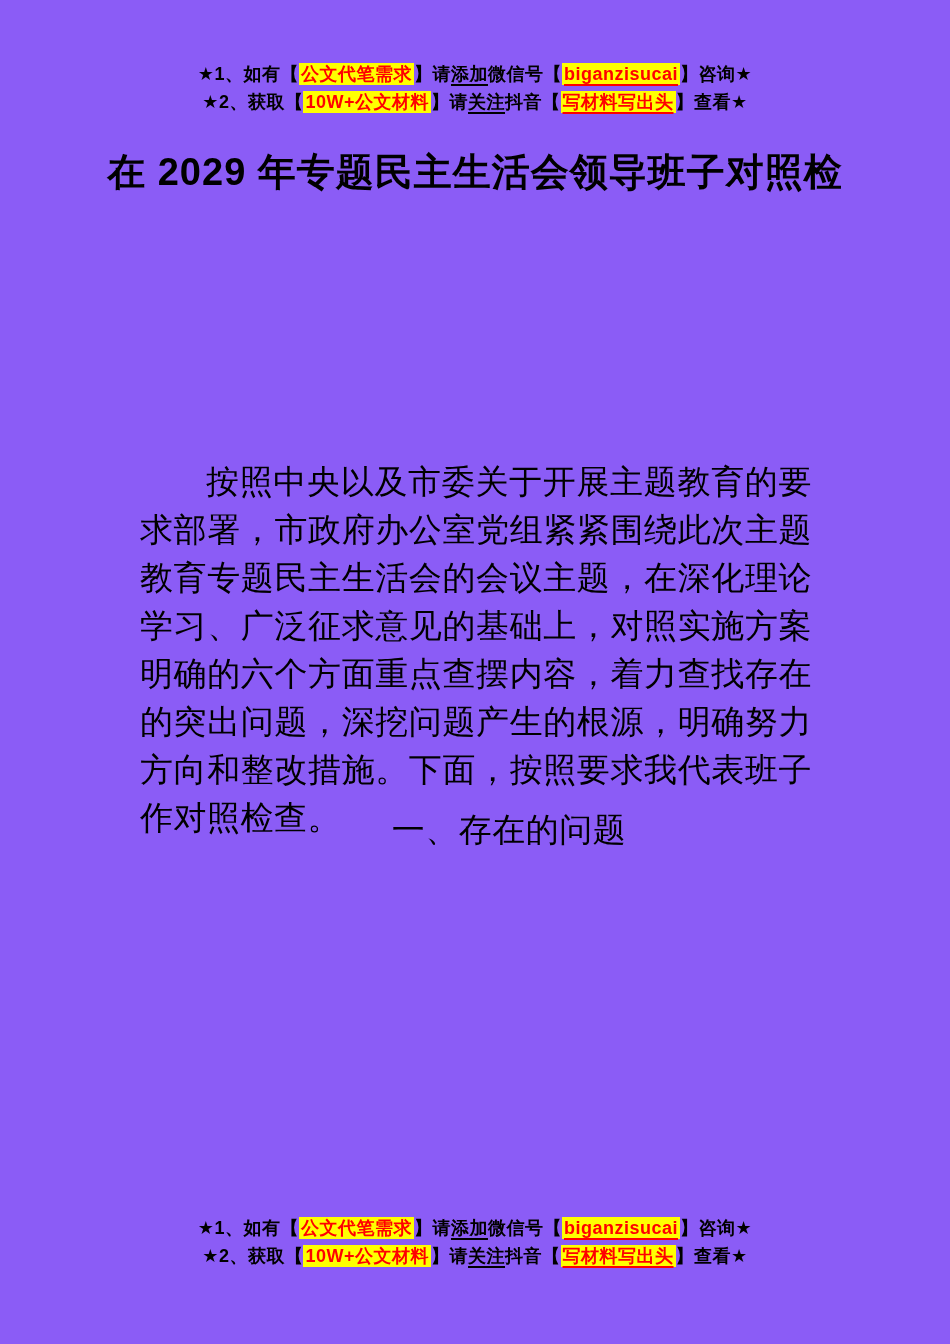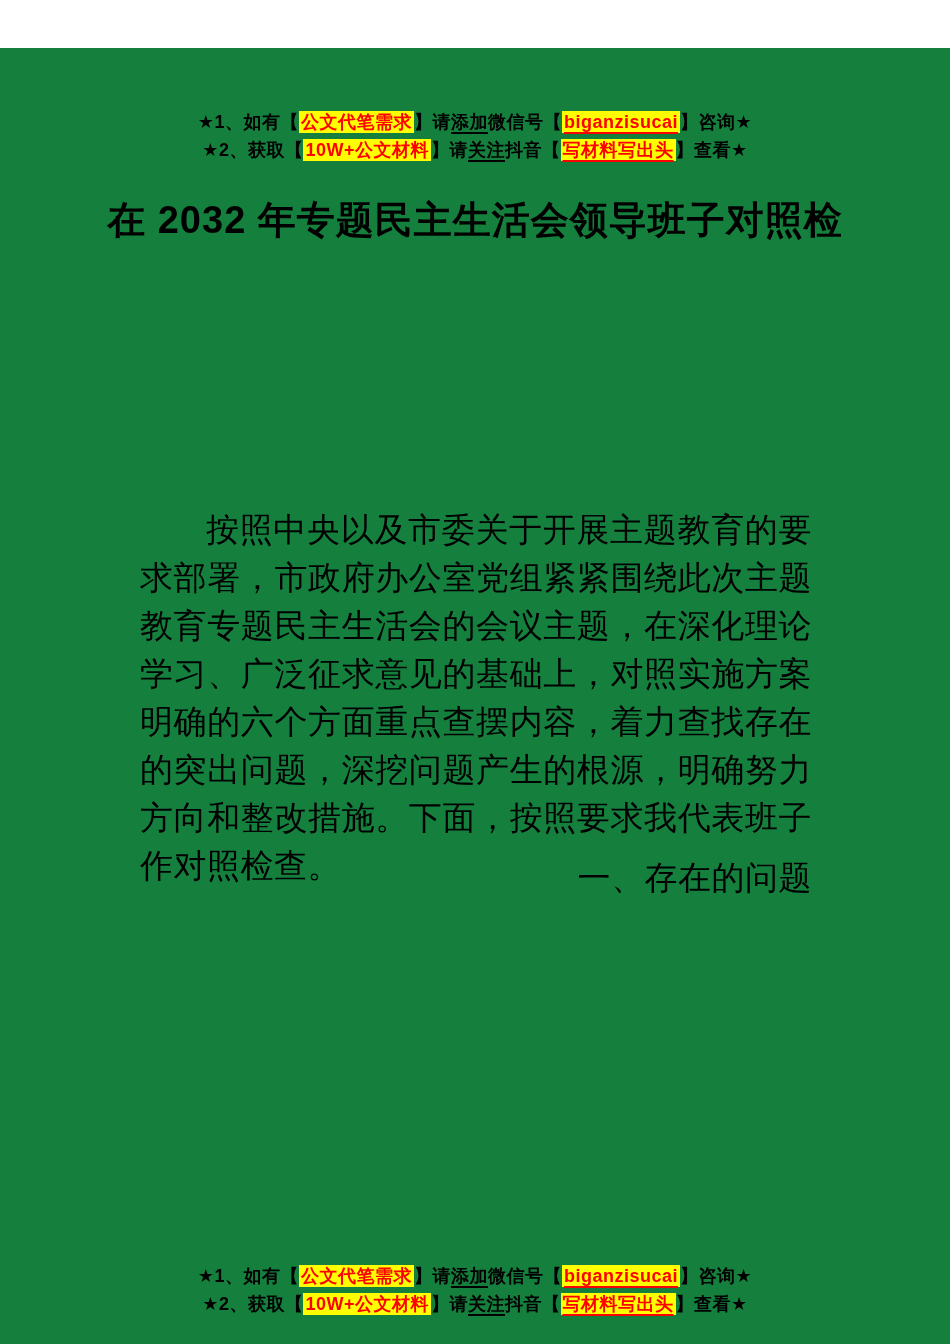--- a/index.html
+++ b/index.html
@@ -11,22 +11,21 @@
     width: 950px;
     height: 1344px;
     position: relative;
     overflow: hidden;
     font-family: "Liberation Sans", "DejaVu Sans", sans-serif;
     color: #000000;
   }
   .page {
     position: absolute;
     inset: 0;
-    background: #15803d;
-    margin-top: 48px;
+    background: #8b5cf6;
   }
 
   
   .promo {
     position: absolute;
     left: 0;
     right: 0;
     text-align: center;
     font-size: 18px;
     font-weight: bold;
@@ -80,34 +79,34 @@
     left: 140px;
     width: 672px;
     margin: 0;
     font-size: 33px;
     line-height: 48px;
     text-indent: 2em;
     text-align: justify;
     letter-spacing: 0.5px;
   }
   .para-1  { top: 458px; }
-  .heading-1 { top: 806px; text-align: right; }
+  .heading-1 { top: 806px; text-align: center; }
   .para-2  { top: 903px; }
 </style>
 </head>
 <body>
 
 <div class="page">
 
   <div class="promo promo-top">
     <div><span class="seg-plain">★1、如有【</span><span class="seg-red-highlight">公文代笔需求</span><span class="seg-plain">】请</span><span class="seg-underline">添加</span><span class="seg-plain">微信号【</span><span class="seg-red-highlight-underline">biganzisucai</span><span class="seg-plain">】咨询★</span></div>
     <div><span class="seg-plain">★2、获取【</span><span class="seg-red-highlight">10W+公文材料</span><span class="seg-plain">】请</span><span class="seg-underline">关注</span><span class="seg-plain">抖音【</span><span class="seg-red-highlight-underline">写材料写出头</span><span class="seg-plain">】查看★</span></div>
   </div>
 
-  <div class="doc-title-line title-line-1">在 2032 年专题民主生活会领导班子对照检</div>
+  <div class="doc-title-line title-line-1">在 2029 年专题民主生活会领导班子对照检</div>
 
   <p class="body-para para-1">按照中央以及市委关于开展主题教育的要求部署，市政府办公室党组紧紧围绕此次主题教育专题民主生活会的会议主题，在深化理论学习、广泛征求意见的基础上，对照实施方案明确的六个方面重点查摆内容，着力查找存在的突出问题，深挖问题产生的根源，明确努力方向和整改措施。下面，按照要求我代表班子作对照检查。</p>
 
   <p class="section-heading heading-1">一、存在的问题</p>
 
 
   <div class="promo promo-bottom">
     <div><span class="seg-plain">★1、如有【</span><span class="seg-red-highlight">公文代笔需求</span><span class="seg-plain">】请</span><span class="seg-underline">添加</span><span class="seg-plain">微信号【</span><span class="seg-red-highlight-underline">biganzisucai</span><span class="seg-plain">】咨询★</span></div>
     <div><span class="seg-plain">★2、获取【</span><span class="seg-red-highlight">10W+公文材料</span><span class="seg-plain">】请</span><span class="seg-underline">关注</span><span class="seg-plain">抖音【</span><span class="seg-red-highlight-underline">写材料写出头</span><span class="seg-plain">】查看★</span></div>
   </div>

